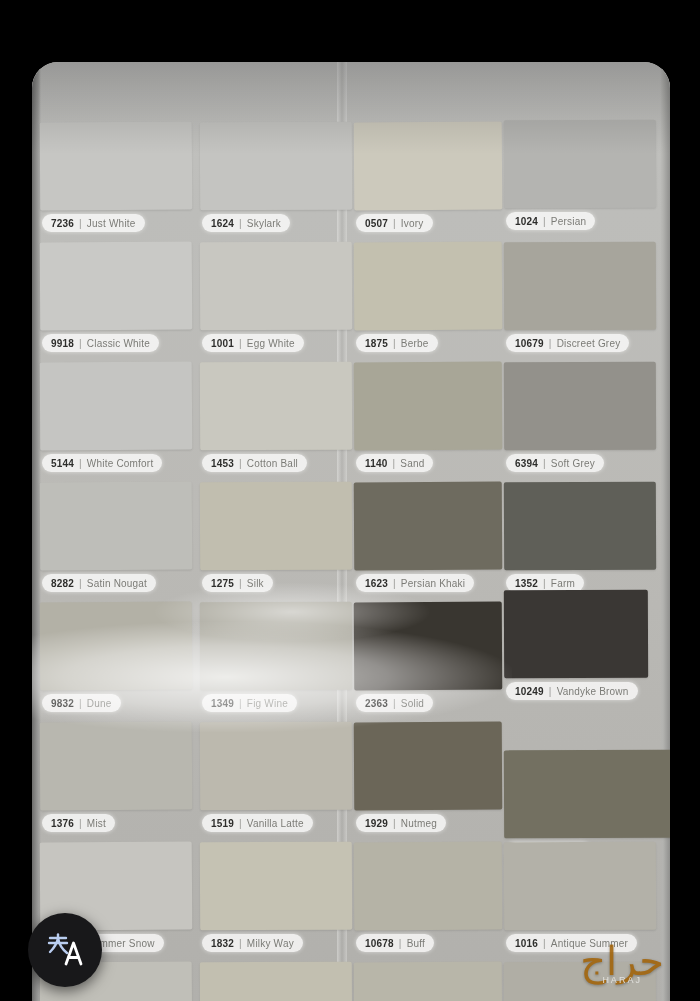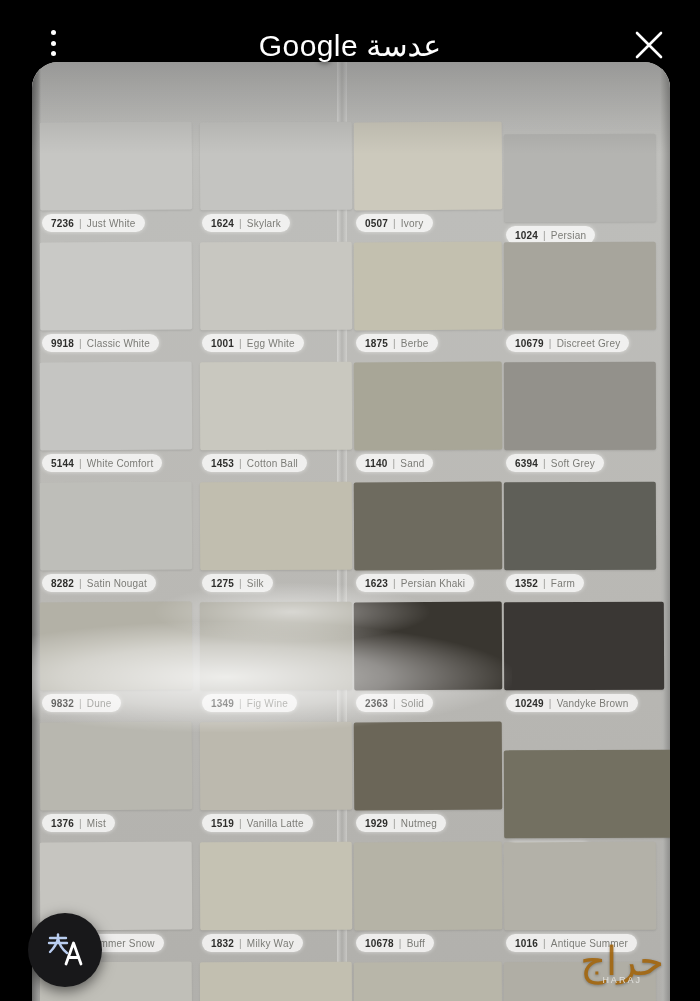--- a/index.html
+++ b/index.html
@@ -195,21 +195,21 @@
           </div>
         </div>
         <div class="cell" style="left: 322px; top: 60px; width: 148px; height: 118px;">
           <div class="chip" style="background: rgb(205, 201, 186); transform: rotate(-0.35deg);"></div>
           <div class="label">
             <span class="code">0507</span>
             <span class="sep">|</span>
             <span class="nm">Ivory</span>
           </div>
         </div>
-        <div class="cell" style="left: 472px; top: 72px; width: 152px; height: 118px; text-decoration: underline;">
+        <div class="cell" style="left: 472px; top: 58px; width: 152px; height: 118px; text-decoration: underline;">
           <div class="chip" style="background: rgb(180, 180, 177); transform: rotate(-0.25deg);"></div>
           <div class="label">
             <span class="code">1024</span>
             <span class="sep">|</span>
             <span class="nm">Persian</span>
           </div>
         </div>
         <div class="cell" style="left: 8px; top: 180px; width: 152px; height: 118px;">
           <div class="chip" style="background: rgb(201, 201, 197); transform: rotate(-0.35deg);"></div>
           <div class="label">
@@ -323,21 +323,21 @@
           </div>
         </div>
         <div class="cell" style="left: 322px; top: 540px; width: 148px; height: 118px;">
           <div class="chip" style="background: rgb(58, 54, 47); transform: rotate(-0.35deg);"></div>
           <div class="label">
             <span class="code">2363</span>
             <span class="sep">|</span>
             <span class="nm">Solid</span>
           </div>
         </div>
-        <div class="cell" style="left: 472px; top: 540px; width: 160px; height: 118px;">
+        <div class="cell" style="left: 472px; top: 528px; width: 144px; height: 118px;">
           <div class="chip" style="background: rgb(59, 55, 51); transform: rotate(-0.25deg);"></div>
           <div class="label">
             <span class="code">10249</span>
             <span class="sep">|</span>
             <span class="nm">Vandyke Brown</span>
           </div>
         </div>
         <div class="cell" style="left: 8px; top: 660px; width: 152px; height: 118px;">
           <div class="chip" style="background: rgb(184, 183, 174); transform: rotate(-0.35deg);"></div>
           <div class="label">
@@ -423,35 +423,20 @@
 
   <div class="watermark">
     <div class="wm-ar">حراج</div>
     <div class="wm-en">HARAJ</div>
   </div>
 
   <div class="blackTop"></div>
   <div class="blackL"></div>
   <div class="blackR"></div>
 
-  <div class="topbar">
-    <div class="kebab">
-      <i></i>
-      <i></i>
-      <i></i>
-    </div>
-
-    <div class="title">عدسة Google</div>
-
-    <div class="closebtn">
-      <svg width="34" height="34" viewBox="0 0 34 34" aria-hidden="true">
-        <path d="M5 5 L29 29 M29 5 L5 29" stroke="#ffffff" stroke-width="2.6" stroke-linecap="round" fill="none"></path>
-      </svg>
-    </div>
-  </div>
 
   <div class="fab">
     <svg width="40" height="36" viewBox="0 0 40 36" aria-hidden="true">
 
       <path d="M5 6 H21" stroke="#b9cdf0" stroke-width="2.4" stroke-linecap="round" fill="none"></path>
       <path d="M13 2.5 V6" stroke="#b9cdf0" stroke-width="2.4" stroke-linecap="round" fill="none"></path>
       <path d="M13 6 C12 12, 9 16, 5 20" stroke="#b9cdf0" stroke-width="2.4" stroke-linecap="round" fill="none"></path>
       <path d="M13 6 C14 12, 17 17, 22 21" stroke="#b9cdf0" stroke-width="2.4" stroke-linecap="round" fill="none"></path>
       <path d="M4 11 H22" stroke="#b9cdf0" stroke-width="2.4" stroke-linecap="round" fill="none"></path>
 

